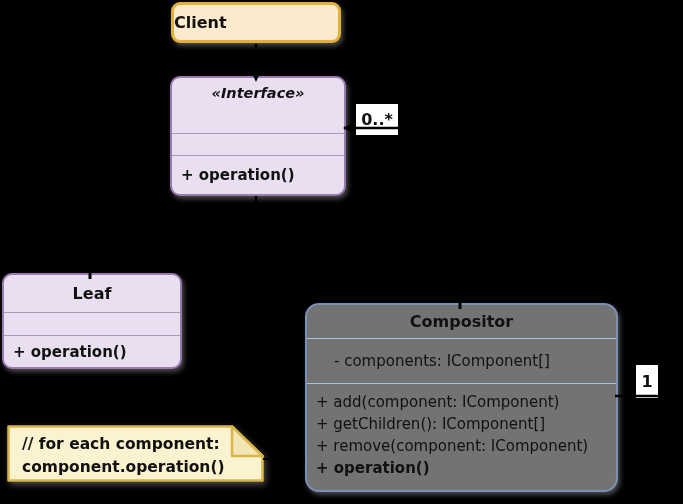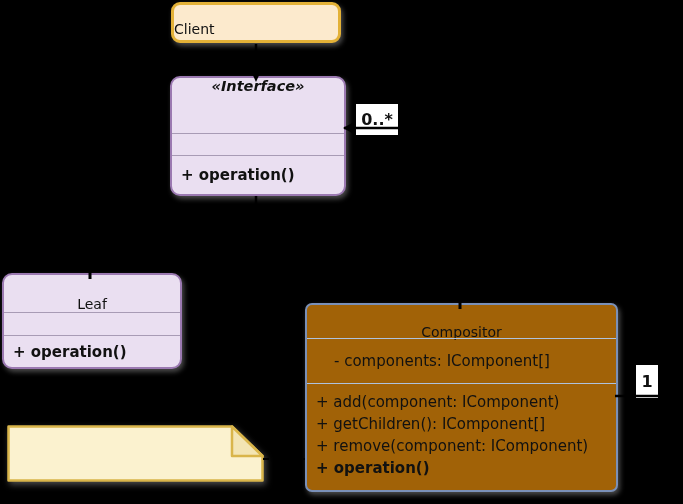--- a/index.html
+++ b/index.html
@@ -18,42 +18,42 @@
     display: flex;
     flex-direction: column;
     box-shadow: 2px 3px 5px rgba(135,135,135,0.55);
   }
   .purple {
     background: #EADFF1;
     border: 2.5px solid #9B79B1;
     border-radius: 10px;
   }
   .blue {
-    background: #a16207;
+    background: #737373;
     border: 2.5px solid #7A90B8;
-    border-radius: 7px;
+    border-radius: 14px;
   }
   .client-box {
     left: 171px; top: 2px; width: 170px; height: 41px;
     background: #FCEACD;
     border: 3px solid #E3B137;
     border-radius: 9px;
     justify-content: center;
   }
   .client-box .cls-title { line-height: 1; }
 
   .icomponent-box { left: 170px; top: 76px; width: 176px; height: 120px; }
   .leaf-box       { left: 2px;   top: 273px; width: 180px; height: 96px; }
   .compositor-box { left: 305px; top: 303px; width: 313px; height: 189px; }
 
   .cls-header { text-align: center; }
-  .cls-title { font-weight: normal; font-size: 14px; margin-top: 12px; }
+  .cls-title { font-weight: bold; font-size: 16px; }
   .stereotype { font-style: italic; font-size: 14.5px; font-weight: bold; }
 
-  .icomponent-box .cls-header { height: 55px; }
+  .icomponent-box .cls-header { height: 55px; padding-top: 7px; }
   .icomponent-box .empty-compartment { height: 22px; border-top: 1.5px solid #A89BB5; }
   .icomponent-box .ops-compartment { flex: 1; border-top: 1.5px solid #A89BB5; display: flex; align-items: center; padding-left: 9px; }
 
   .leaf-box .cls-header { height: 37px; padding-top: 9px; }
   .leaf-box .empty-compartment { height: 23px; border-top: 1.5px solid #A89BB5; }
   .leaf-box .ops-compartment { flex: 1; border-top: 1.5px solid #A89BB5; display: flex; align-items: center; padding-left: 9px; }
 
   .compositor-box .cls-header { height: 33px; padding-top: 7px; }
   .compositor-box .attrs-compartment { height: 45px; border-top: 1.5px solid #AFC3DE; display: flex; align-items: center; padding-left: 27px; }
   .compositor-box .methods-compartment { flex: 1; border-top: 1.5px solid #AFC3DE; padding: 7px 6px 0 9px; }
@@ -128,20 +128,24 @@
   </div>
 
   <div class="mult-chip mult-near-interface">0..*</div>
   <div class="mult-chip mult-near-compositor">1</div>
 
   <div class="note-wrap">
     <svg class="note-svg" width="258" height="58" viewBox="0 0 258 58">
       <path d="M1.5,1.5 H225 L255.5,31 V55.5 H1.5 Z" fill="#FBF2CF" stroke="#D9B54A" stroke-width="2.5" stroke-linejoin="round"></path>
       <path d="M225,1.5 V31 H255.5 Z" fill="#F3E5B4" stroke="#D9B54A" stroke-width="2.5" stroke-linejoin="round"></path>
     </svg>
+    <div class="note-text">
+      <div class="note-line">// for each component:</div>
+      <div class="note-line">component.operation()</div>
+    </div>
   </div>
 
   <svg class="edges-svg" width="683" height="504" viewBox="0 0 683 504">
 
     <line x1="256" y1="44" x2="256" y2="74" stroke="#000000" stroke-width="2.5"></line>
     <polygon points="250.5,70 261.5,70 256,82" fill="#000000"></polygon>
 
     <line x1="256" y1="196" x2="256" y2="240" stroke="#000000" stroke-width="2.5"></line>
     <line x1="90" y1="240" x2="460" y2="240" stroke="#000000" stroke-width="2.5"></line>
     <line x1="90" y1="240" x2="90" y2="279" stroke="#000000" stroke-width="3"></line>

